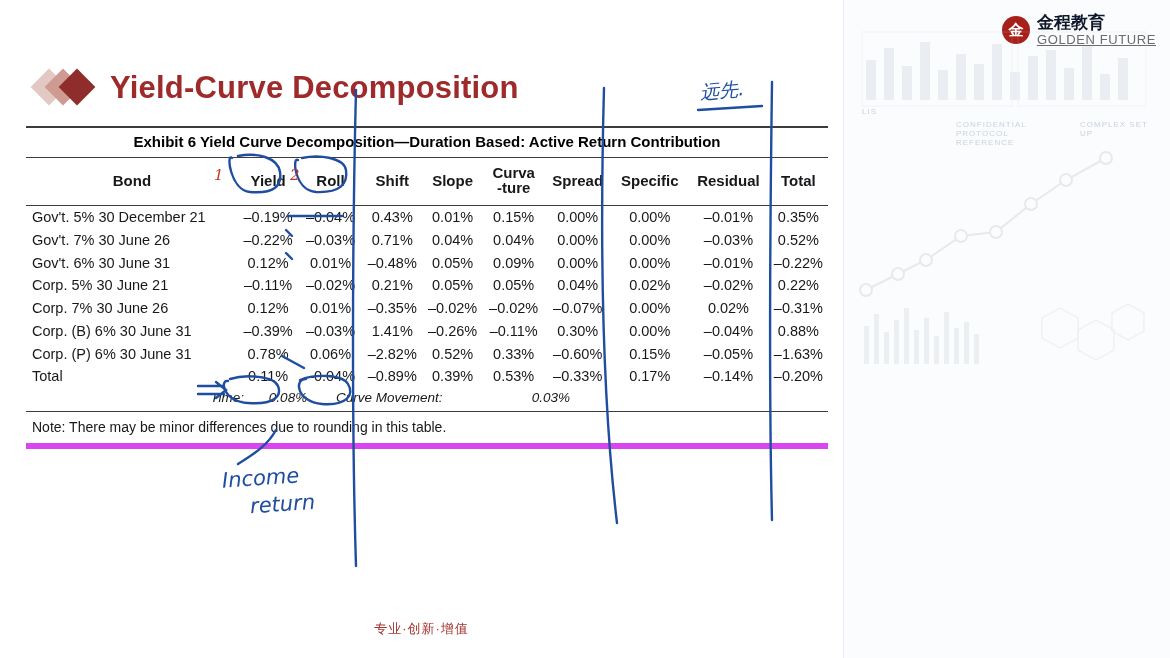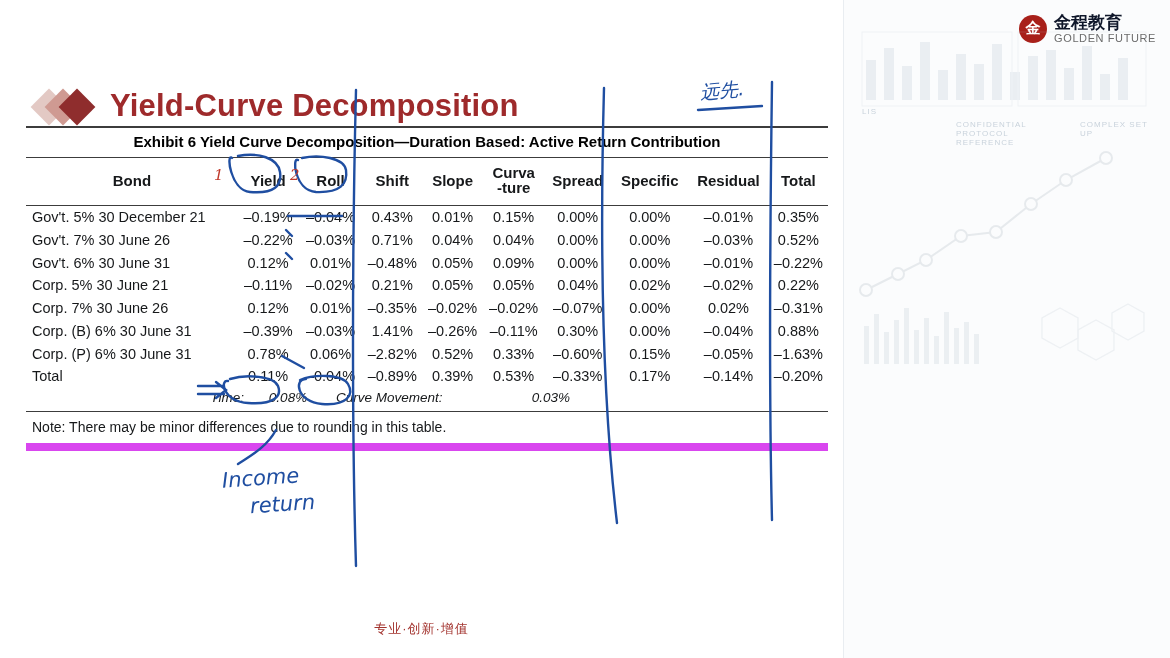--- a/index.html
+++ b/index.html
@@ -21,21 +21,21 @@
   #right-pane {
     position: absolute; left: 843px; top: 0; width: 327px; height: 658px;
     background: #fbfcfd;
     border-left: 1px solid #e9edf1;
     overflow: hidden;
   }
 
   
   #title-row {
     position: absolute; left: 36px; top: 70px; height: 54px;
-    display: flex; align-items: flex-end; gap: 12px;
+    display: flex; align-items: flex-start; gap: 12px;
   }
   .diamond-group { position: relative; width: 62px; height: 34px; }
   .diamond {
     position: absolute; width: 26px; height: 26px; top: 4px;
     transform: rotate(45deg);
   }
   .d1 { left: 0px;  background: #e3c9c4; }
   .d2 { left: 14px; background: #cf9a92; }
   .d3 { left: 28px; background: #8f2d2d; }
   #slide-title {
@@ -73,21 +73,21 @@
   #sub-note {
     display: flex; font-size: 13.5px; font-style: italic; color: #16181a;
     padding: 2px 0 6px 0;
   }
   #sub-note .sn-label1 { width: 226px; text-align: right; padding-right: 8px; }
   #sub-note .sn-val1 { width: 72px; text-align: center; }
   #sub-note .sn-label2 { width: 168px; text-align: left; padding-left: 12px; }
   #sub-note .sn-val2 { width: 78px; text-align: right; }
   #note-row {
     border-top: 1.6px solid #3c3c3c;
-    border-bottom: 8px solid #d946ef;
+    border-bottom: 6px solid #d946ef;
     font-size: 14px; padding: 7px 4px 8px 6px; color: #16181a;
   }
 
   
   #slide-footer {
     position: absolute; left: 0; bottom: 20px; width: 843px;
     text-align: center; font-size: 13px; color: #a3342f; letter-spacing: 1px;
   }
 
   
@@ -115,21 +115,21 @@
     position: absolute; right: 14px; top: 14px;
     display: flex; align-items: center; gap: 7px;
   }
   #logo-mark {
     width: 28px; height: 28px; border-radius: 50%;
     background: #a8201a; color: #fff;
     display: flex; align-items: center; justify-content: center;
     font-size: 15px; font-weight: bold;
   }
   #logo-cn { font-size: 17px; font-weight: bold; color: #0f172a; line-height: 1.05; }
-  #logo-en { font-size: 11px; color: #6b6b6b; letter-spacing: .6px; }
+  #logo-en { font-size: 13px; color: #6b6b6b; letter-spacing: .6px; text-decoration: underline; }
 
   
   .faded { position: absolute; opacity: .18; }
   #bg-chart { left: 12px; top: 140px; width: 300px; height: 170px; }
   #bg-bars-top { left: 16px; top: 30px; width: 290px; height: 78px; }
   #bg-bars-mid { left: 16px; top: 300px; width: 290px; height: 70px; }
   .ghost-label {
     position: absolute; font-size: 8px; color: #9fb0c0; letter-spacing: 1px;
     opacity: .55;
   }

